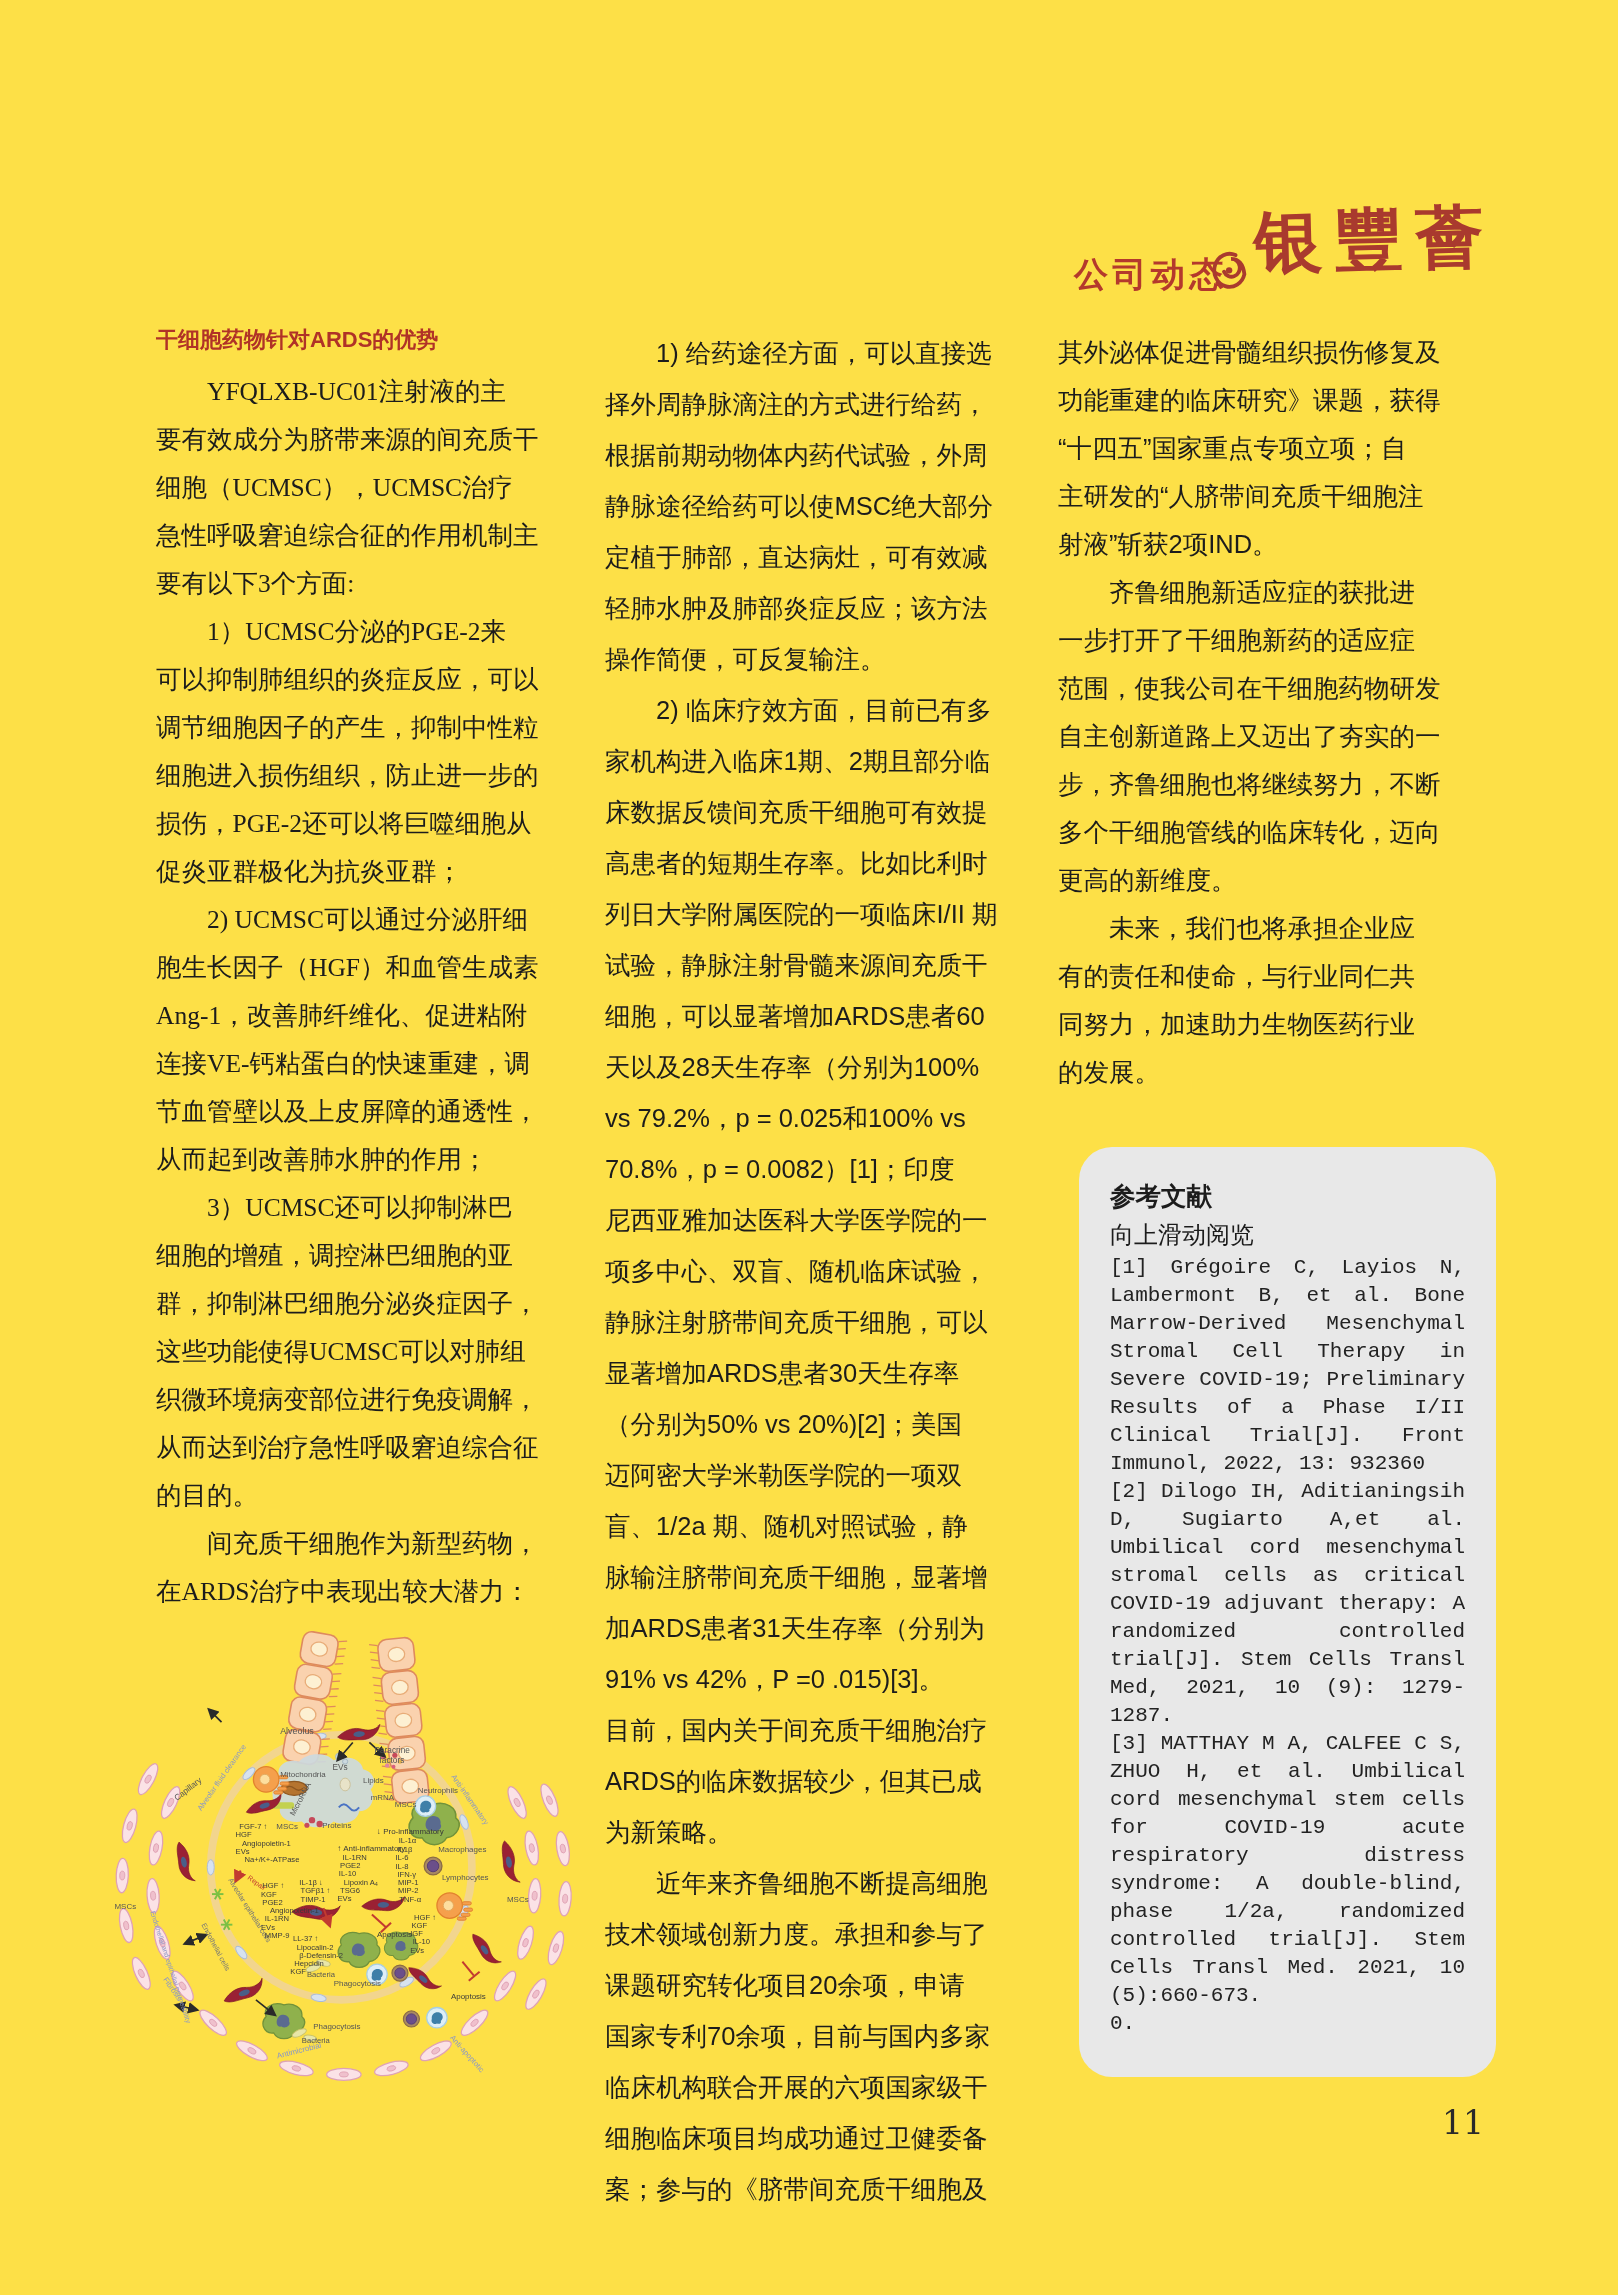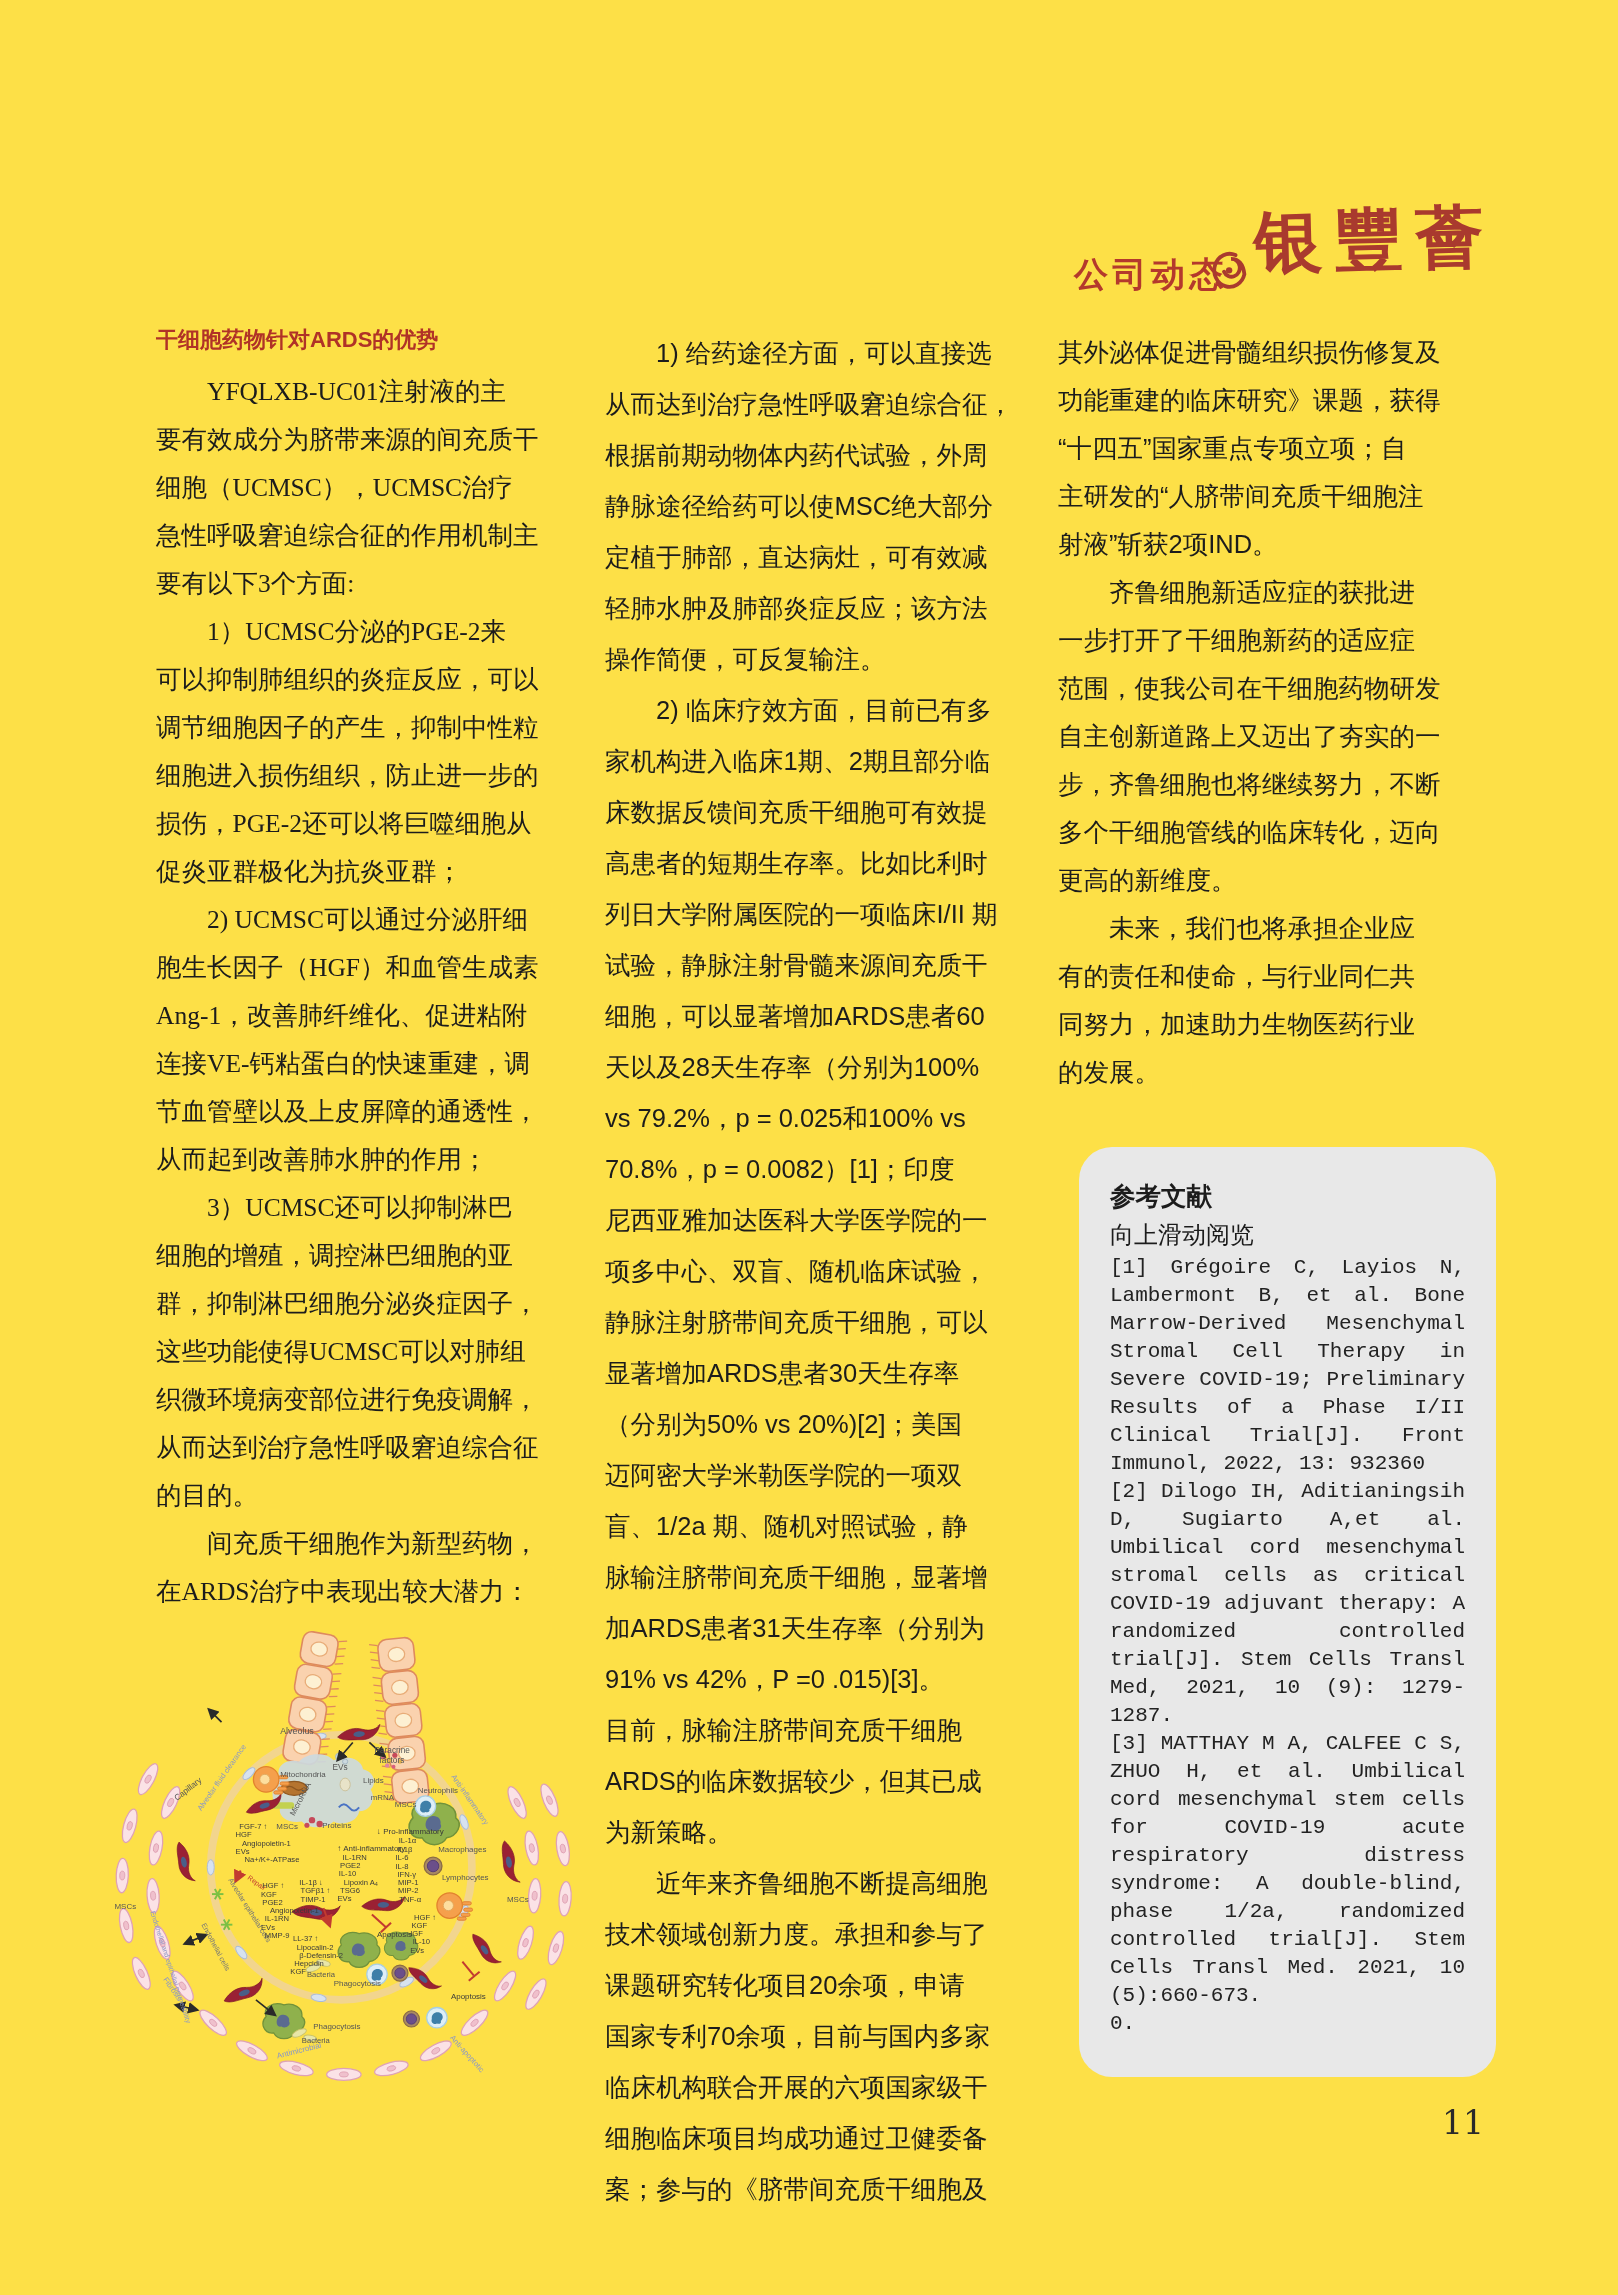--- a/index.html
+++ b/index.html
@@ -81,21 +81,21 @@
         <div class="tline">从而达到治疗急性呼吸窘迫综合征</div>
         <div class="tline">的目的。</div>
         <div class="tline">　　间充质干细胞作为新型药物，</div>
         <div class="tline">在ARDS治疗中表现出较大潜力：</div>
       </div>
   </div>
 
   <div class="col" id="col2">
     <div id="col2-lines">
         <div class="tline">　　1) 给药途径方面，可以直接选</div>
-        <div class="tline">从而达到治疗急性呼吸窘迫综合征，</div>
+        <div class="tline">择外周静脉滴注的方式进行给药，</div>
         <div class="tline">根据前期动物体内药代试验，外周</div>
         <div class="tline">静脉途径给药可以使MSC绝大部分</div>
         <div class="tline">定植于肺部，直达病灶，可有效减</div>
         <div class="tline">轻肺水肿及肺部炎症反应；该方法</div>
         <div class="tline">操作简便，可反复输注。</div>
         <div class="tline">　　2) 临床疗效方面，目前已有多</div>
         <div class="tline">家机构进入临床1期、2期且部分临</div>
         <div class="tline">床数据反馈间充质干细胞可有效提</div>
         <div class="tline">高患者的短期生存率。比如比利时</div>
         <div class="tline">列日大学附属医院的一项临床I/II 期</div>
@@ -107,21 +107,21 @@
         <div class="tline">尼西亚雅加达医科大学医学院的一</div>
         <div class="tline">项多中心、双盲、随机临床试验，</div>
         <div class="tline">静脉注射脐带间充质干细胞，可以</div>
         <div class="tline">显著增加ARDS患者30天生存率</div>
         <div class="tline">（分别为50% vs 20%)[2]；美国</div>
         <div class="tline">迈阿密大学米勒医学院的一项双</div>
         <div class="tline">盲、1/2a 期、随机对照试验，静</div>
         <div class="tline">脉输注脐带间充质干细胞，显著增</div>
         <div class="tline">加ARDS患者31天生存率（分别为</div>
         <div class="tline">91% vs 42%，P =0 .015)[3]。</div>
-        <div class="tline">目前，脉输注脐带间充质干细胞</div>
+        <div class="tline">目前，国内关于间充质干细胞治疗</div>
         <div class="tline">ARDS的临床数据较少，但其已成</div>
         <div class="tline">为新策略。</div>
         <div class="tline">　　近年来齐鲁细胞不断提高细胞</div>
         <div class="tline">技术领域创新力度。承担和参与了</div>
         <div class="tline">课题研究转化项目20余项，申请</div>
         <div class="tline">国家专利70余项，目前与国内多家</div>
         <div class="tline">临床机构联合开展的六项国家级干</div>
         <div class="tline">细胞临床项目均成功通过卫健委备</div>
         <div class="tline">案；参与的《脐带间充质干细胞及</div>
       </div>

